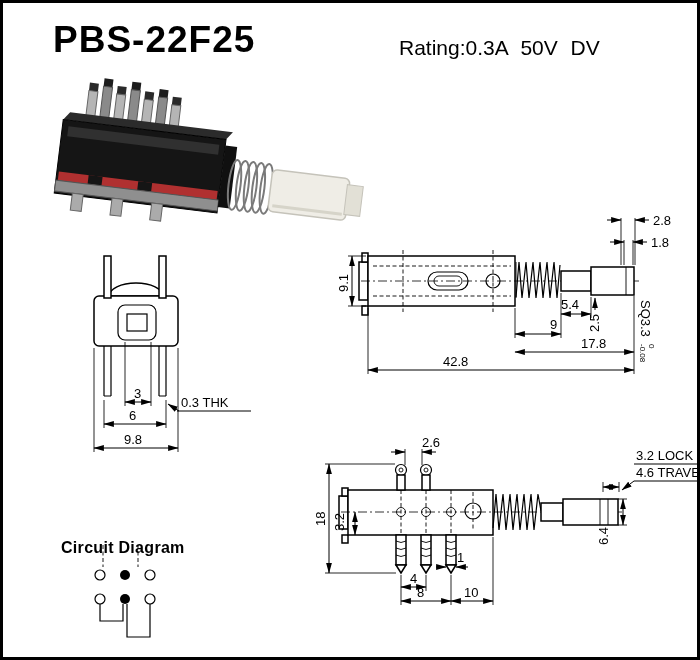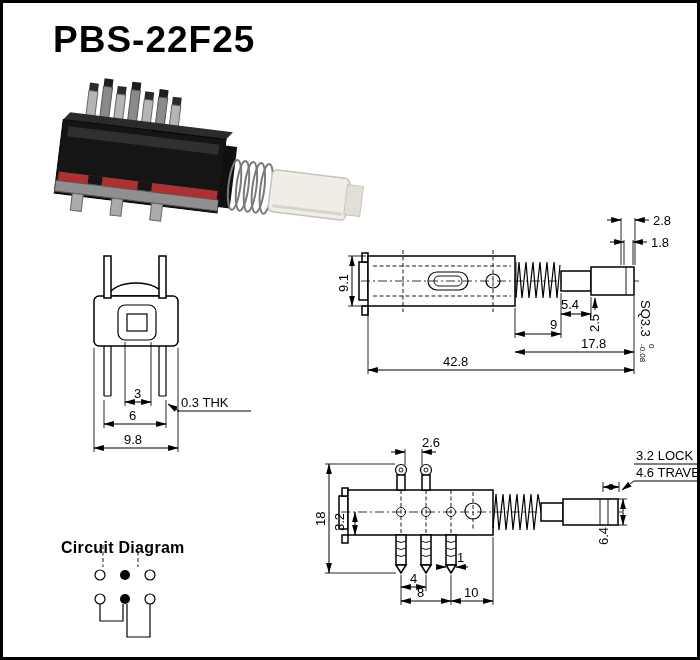--- a/index.html
+++ b/index.html
@@ -27,20 +27,21 @@
 
   <svg width="0" height="0" class="abs">
     <defs>
       <marker id="arr" viewBox="0 0 12 8" refX="11.3" refY="4" markerWidth="10.5" markerHeight="7" orient="auto-start-reverse">
         <path d="M0,0.7 L12,4 L0,7.3 Z" fill="#000"></path>
       </marker>
     </defs>
   </svg>
 
   <div class="abs title">PBS-22F25</div>
+  <div class="abs rating">Rating:0.3A 50V DV</div>
 
   <svg class="abs" style="left:28px;top:78px" width="345" height="180">
     <g transform="rotate(7 140 80)">
       <g>
         <rect x="64" y="6" width="9" height="10" fill="#1d1d1d"></rect>
           <rect x="64" y="14" width="9" height="36" fill="#8a8a8a" stroke="#555"></rect>
         <rect x="92" y="6" width="9" height="10" fill="#1d1d1d"></rect>
           <rect x="92" y="14" width="9" height="36" fill="#8a8a8a" stroke="#555"></rect>
         <rect x="120" y="10" width="9" height="10" fill="#1d1d1d"></rect>
           <rect x="120" y="18" width="9" height="34" fill="#8a8a8a" stroke="#555"></rect>

